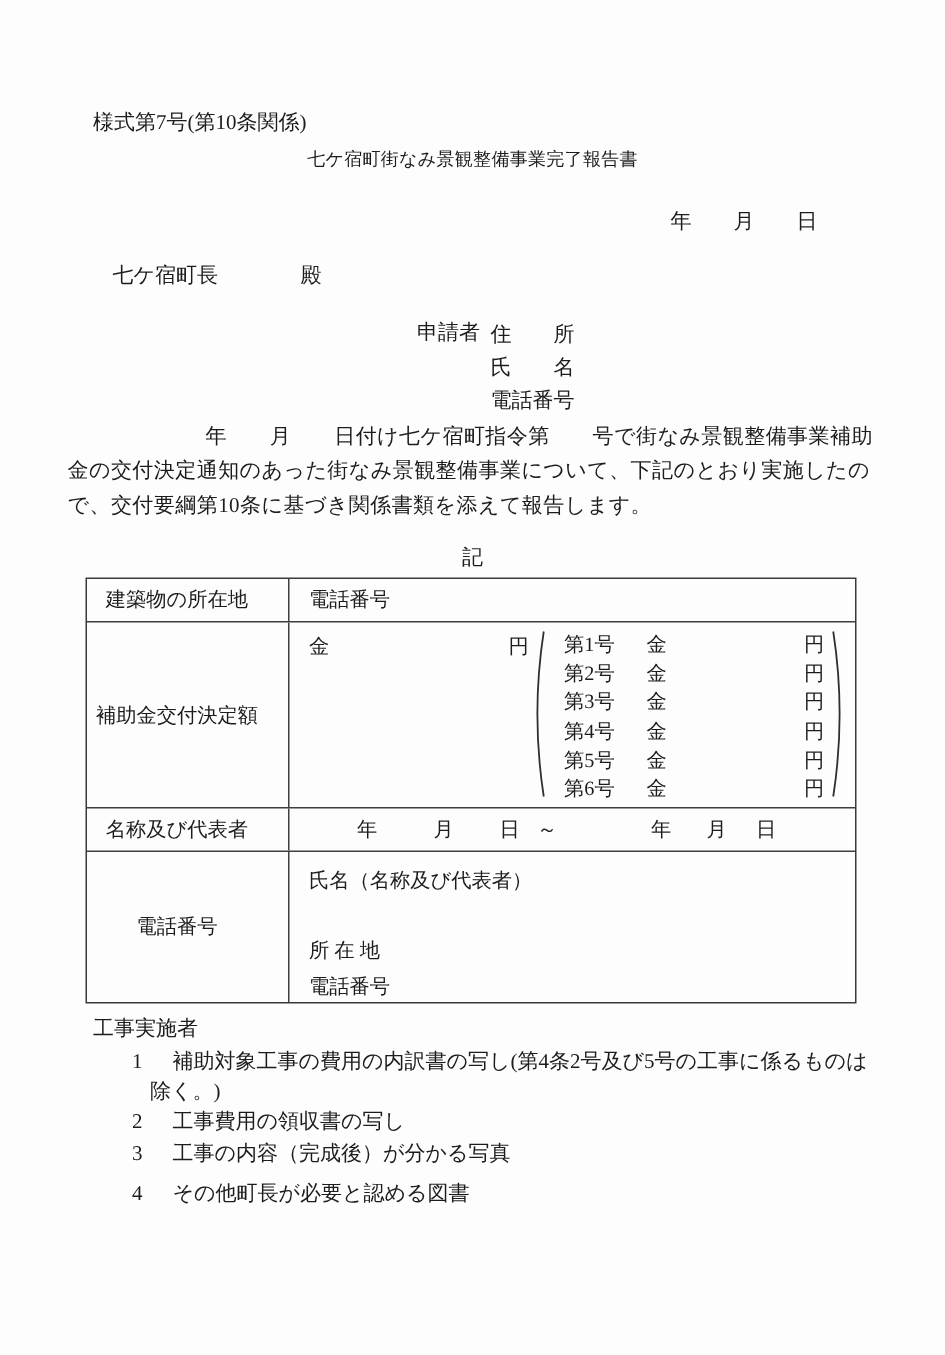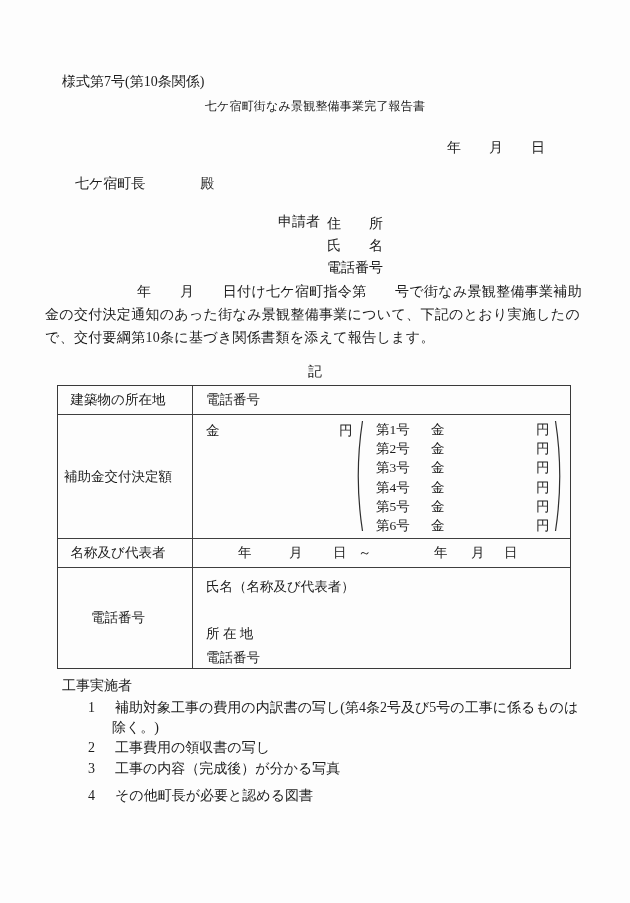--- a/index.html
+++ b/index.html
@@ -77,21 +77,21 @@
   .row-contractor .td-val div { position: absolute; left: 13px; white-space: nowrap; text-align: center; }
   .c-name { top: 10px; }
   .c-addr { top: 57px; }
   .c-phone { top: 81px; }
 
   
   .attachments { position: absolute; left: 62px; top: 677px; width: 540px; font-size: 14px; }
   .attachments .a-line { position: absolute; white-space: nowrap; }
   .a-heading { top: 0; left: 0; }
   .a-i1 { top: 22px; left: 0; }
-  .a-i1c { top: 42px; left: 38px; margin-left: 12px; }
+  .a-i1c { top: 42px; left: 38px; }
   .a-i2 { top: 62px; left: 0; }
   .a-i3 { top: 83px; left: 0; }
   .a-i4 { top: 110px; left: 0; }
   .att-no { display: inline-block; width: 27px; margin-left: 26px; }
 </style>
 </head>
 <body>
 
 <div class="page">
 

